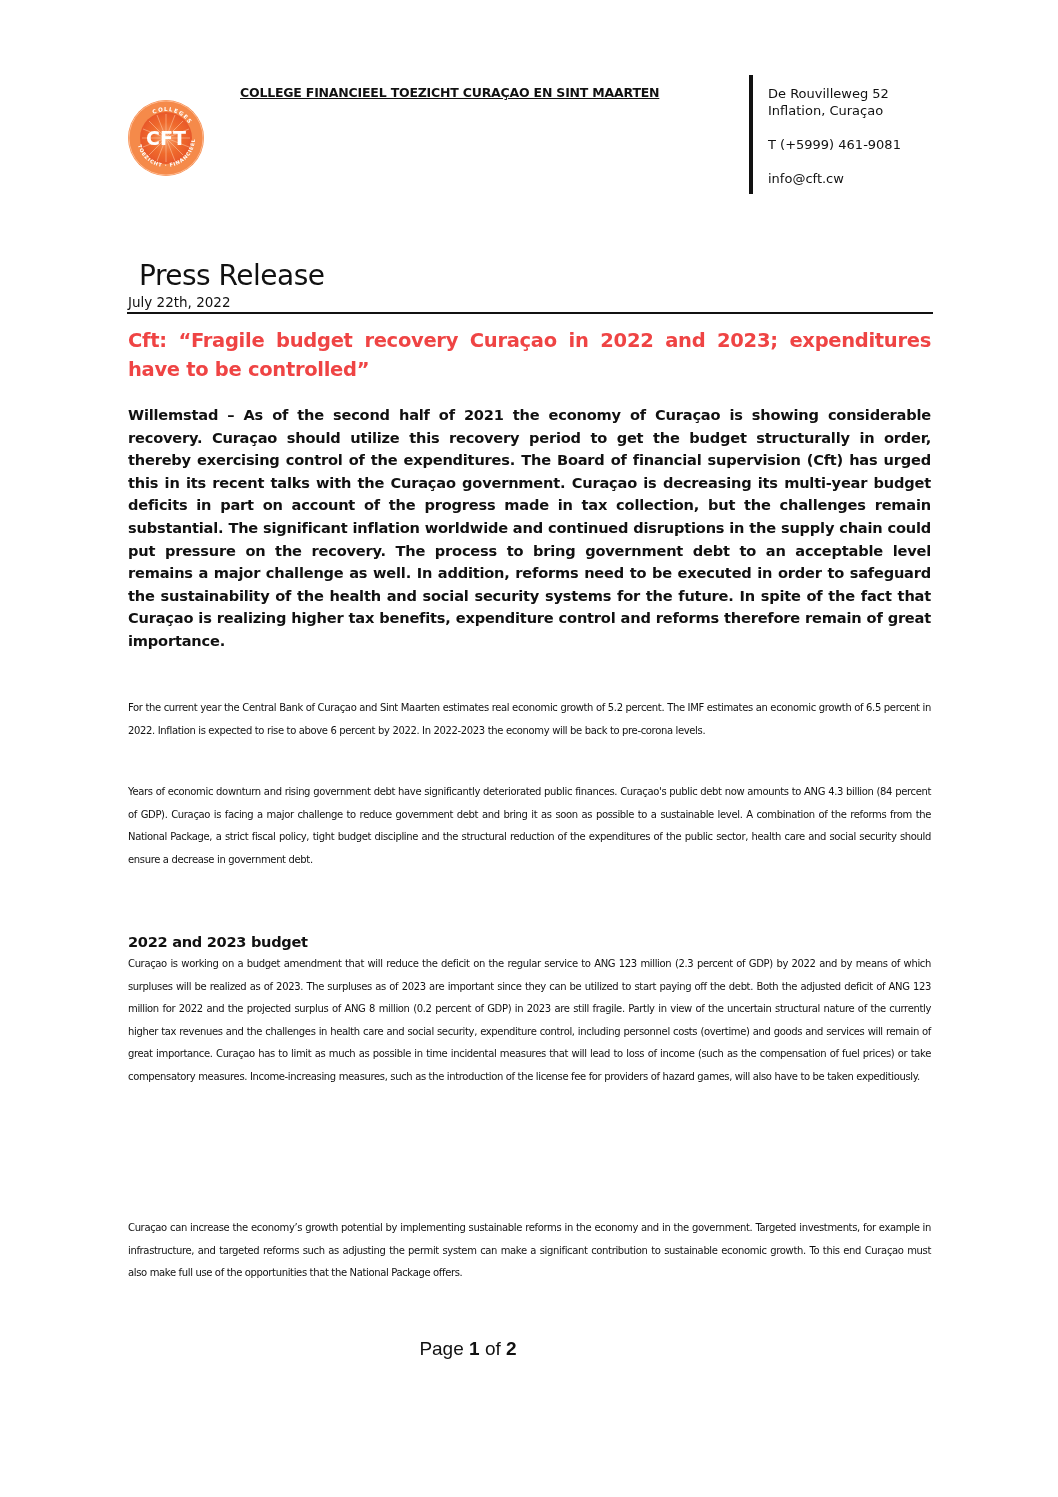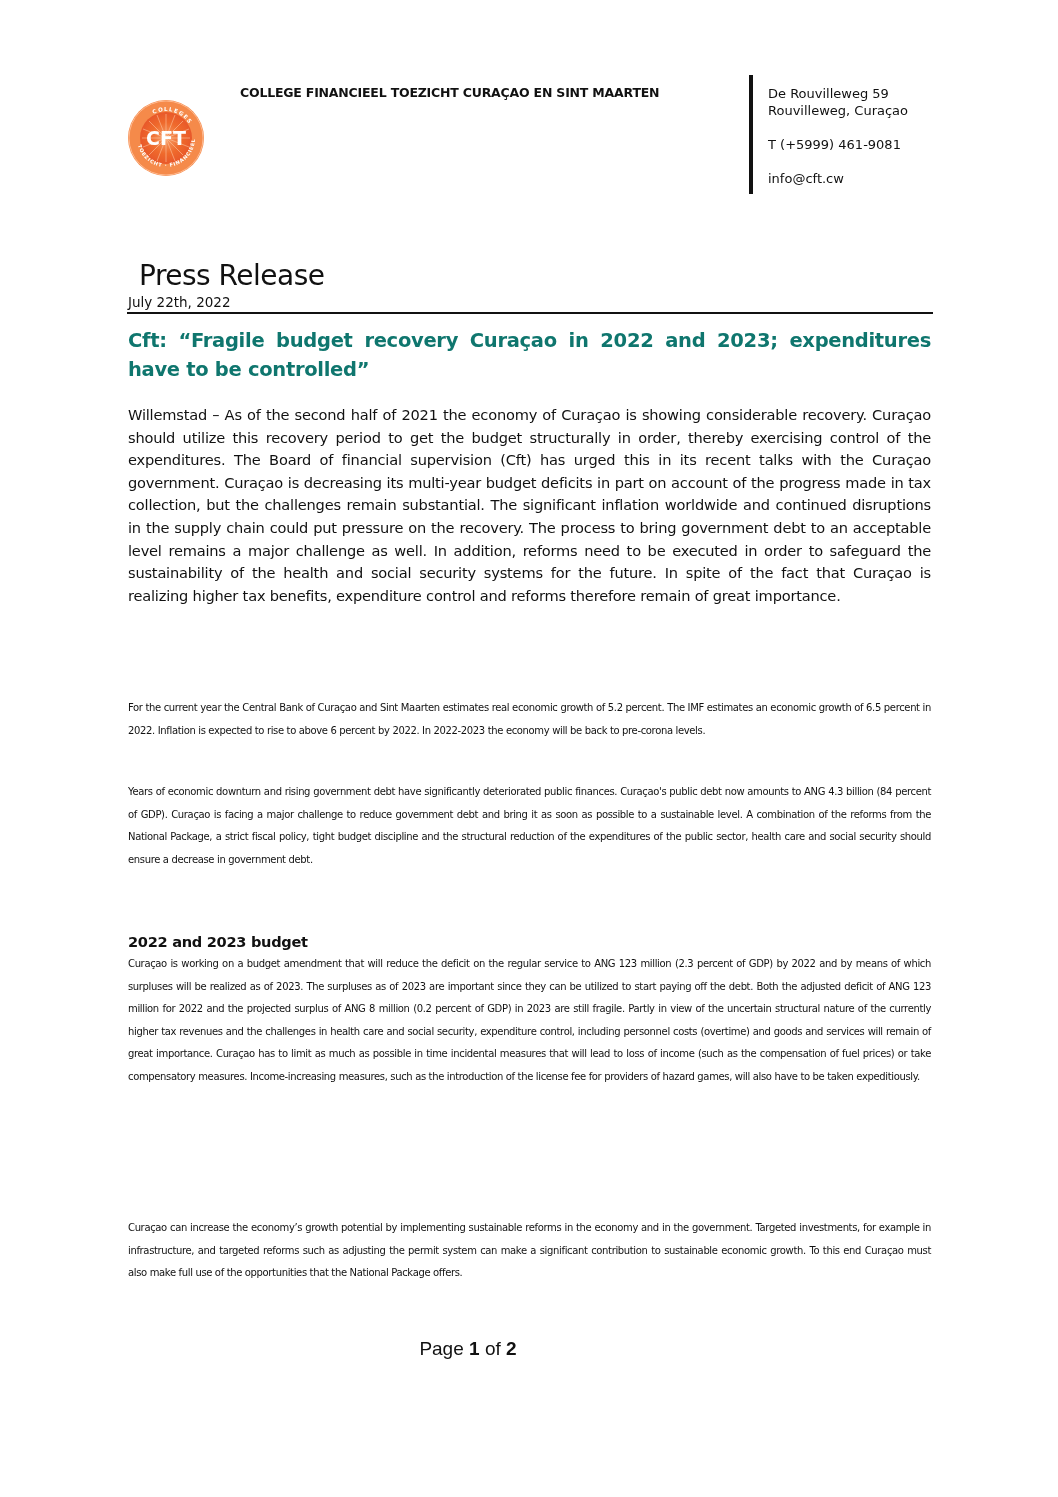--- a/index.html
+++ b/index.html
@@ -25,20 +25,21 @@
     .org-name {
       position: absolute;
       left: 240px;
       top: 85px;
       font-family: "DejaVu Sans", sans-serif;
       font-weight: bold;
       font-size: 12.5px;
       letter-spacing: -0.2px;
       white-space: nowrap;
       color: #111;
+      text-decoration: underline;
     }
     .divider-v {
       position: absolute;
       left: 749px;
       top: 75px;
       width: 4px;
       height: 119px;
       background: #111;
     }
     .contact {
@@ -86,38 +87,38 @@
       left: 128px;
       top: 326px;
       width: 803px;
       font-family: "DejaVu Sans", sans-serif;
       font-weight: bold;
       font-size: 19.5px;
       line-height: 29px;
       text-align: justify;
       text-align-last: left;
       letter-spacing: -0.3px;
-      color: #0f766e;
+      color: #ef4444;
       margin: 0;
     }
     .body-col {
       position: absolute;
       left: 128px;
       width: 803px;
       font-family: "DejaVu Sans", sans-serif;
       font-size: 10px;
       line-height: 22.6px;
       text-align: justify;
       color: #111;
       margin: 0;
       letter-spacing: -0.35px;
     }
     .lead {
       top: 404px;
-      font-weight: normal;
+      font-weight: bold;
       font-size: 14.6px;
       letter-spacing: -0.2px;
     }
     .p1 { top: 697px; }
     .p2 { top: 781px; }
     .subhead {
       position: absolute;
       left: 128px;
       top: 933px;
       font-family: "DejaVu Sans", sans-serif;
@@ -176,22 +177,22 @@
     </text>
     <text x="39" y="46" text-anchor="middle" font-size="19" font-weight="bold" fill="#ffffff" font-family="DejaVu Sans, sans-serif">CFT</text>
   </svg>
 </div>
 
 <div class="org-name">COLLEGE FINANCIEEL TOEZICHT CURAÇAO EN SINT MAARTEN</div>
 
 <div class="divider-v"></div>
 
 <div class="contact">
-  <span class="line">De Rouvilleweg 59</span>
-  <span class="line">Rouvilleweg, Curaçao</span>
+  <span class="line">De Rouvilleweg 52</span>
+  <span class="line">Inflation, Curaçao</span>
   <div class="gap"></div>
   <span class="line">T (+5999) 461-9081</span>
   <div class="gap"></div>
   <span class="line">info@cft.cw</span>
 </div>
 
 <div class="press-title">Press Release</div>
 <div class="press-date">July 22th, 2022</div>
 <div class="rule-h"></div>
 

